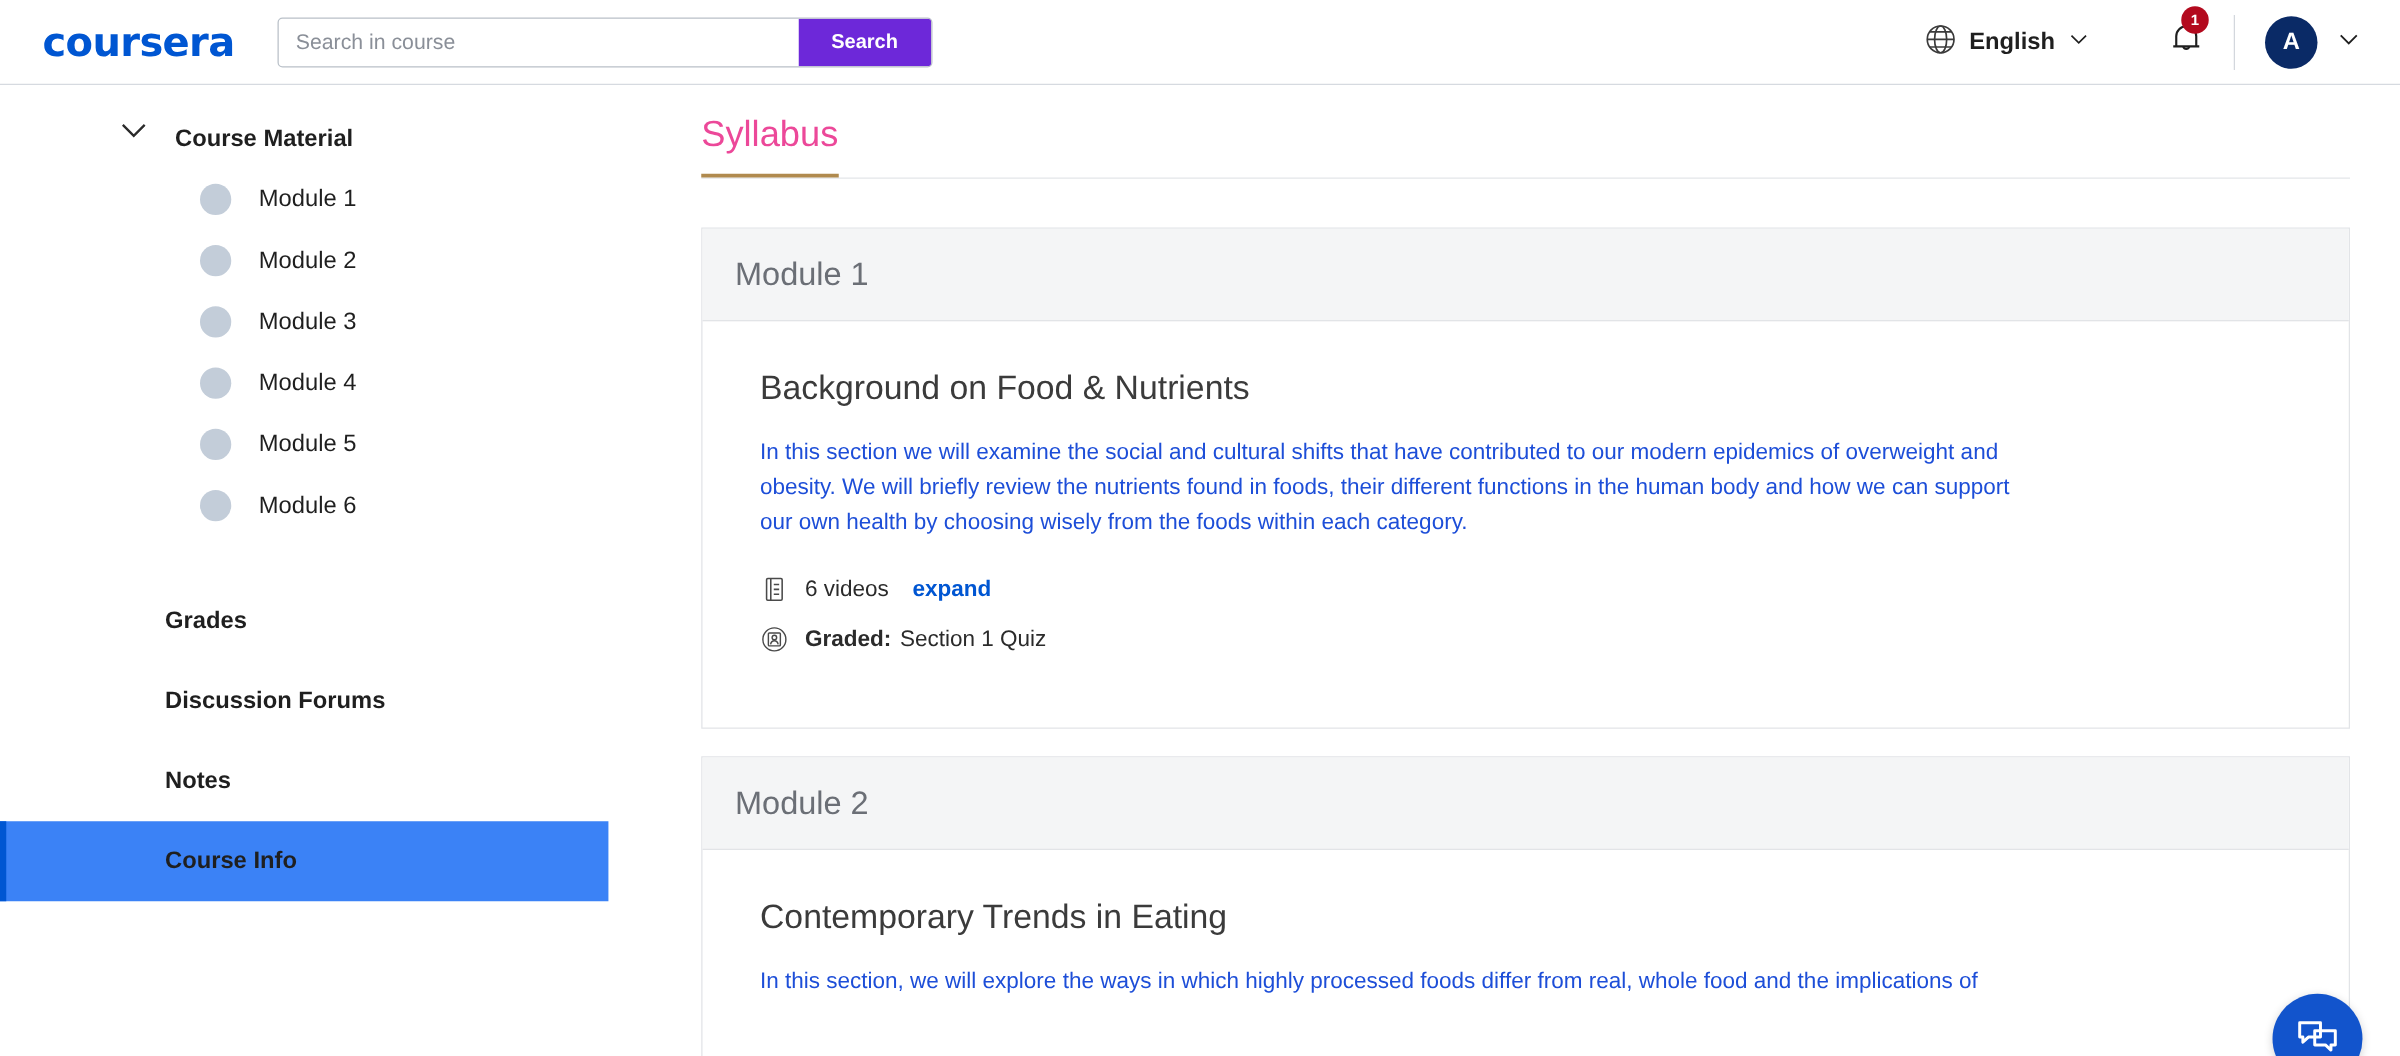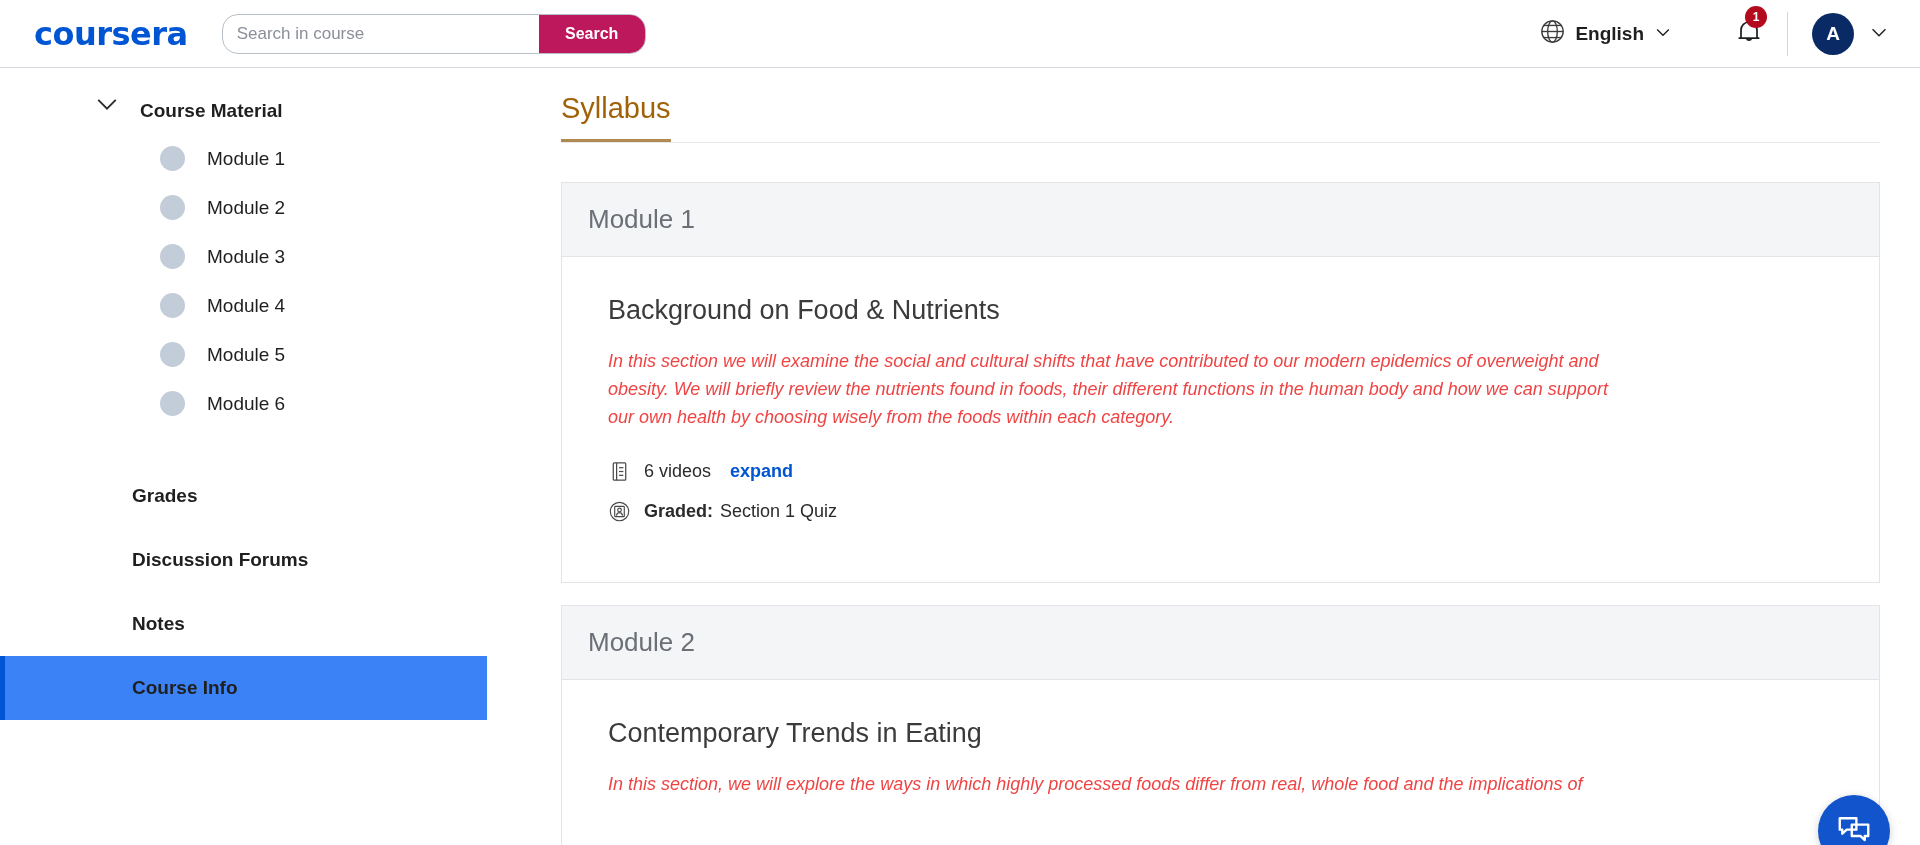--- a/index.html
+++ b/index.html
@@ -31,41 +31,41 @@
     color: #0056d2;
     letter-spacing: -0.5px;
     line-height: 1;
     font-family: "DejaVu Sans", sans-serif;
   }
 
   .search-wrap {
     display: flex;
     margin-left: 34px;
     height: 40px;
-    width: 424px;
+    width: 524px;
     border: 1px solid #b9c0c8;
-    border-radius: 16px;
+    border-radius: 4px;
     overflow: hidden;
     background: #fff;
     gap: 48px;
   }
   .search-input {
     flex: 1;
     border: none;
     outline: none;
     padding: 0 14px;
     font-size: 17px;
     font-family: "Liberation Sans", sans-serif;
     color: #1f1f1f;
     background: transparent;
   }
   .search-input::placeholder { color: #8a8f98; }
   .search-btn {
     width: 106px;
-    background: #be185d;
+    background: #6d28d9;
     color: #fff;
     border: none;
     font-size: 16px;
     font-weight: 700;
     cursor: pointer;
     font-family: "Liberation Sans", sans-serif;
   }
 
   .header-right {
     margin-left: auto;
@@ -169,21 +169,21 @@
   }
 
   .tabbar {
     margin: 0 40px 0 74px;
     border-bottom: 1px solid #e4e6e9;
     padding-top: 24px;
   }
   .tab {
     display: inline-block;
     font-size: 29px;
-    color: #a16207;
+    color: #ec4899;
     padding: 0 0 14px 0;
     border-bottom: 3px solid #b08a4e;
     cursor: pointer;
     font-weight: 400;
   }
 
   .cards-area { margin: 39px 40px 0 74px; }
 
   .module-card {
     border: 1px solid #e2e4e7;
@@ -201,24 +201,23 @@
 
   .section-title {
     font-size: 27px;
     color: #3b3b3b;
     font-weight: 400;
     margin-bottom: 22px;
   }
   .section-desc {
     font-size: 18px;
     line-height: 1.55;
-    color: #ef4444;
+    color: #1d4ed8;
     max-width: 1000px;
     margin-bottom: 28px;
-    font-style: italic;
   }
 
   .meta-row {
     display: flex; align-items: center; gap: 13px;
     margin-bottom: 17px;
     font-size: 18px; color: #2b2b2b;
   }
   .meta-icon { flex: none; display: flex; align-items: center; }
   .expand-link {
     color: #0056d2; font-weight: 700; cursor: pointer; margin-left: 6px;

